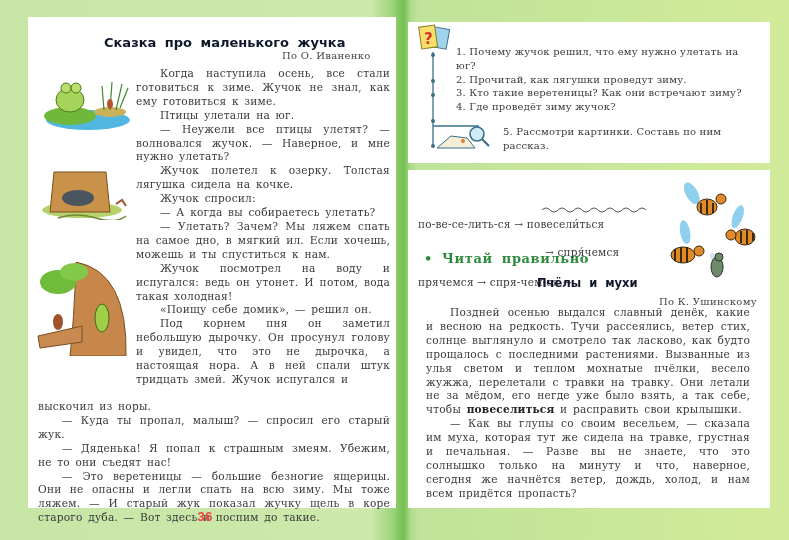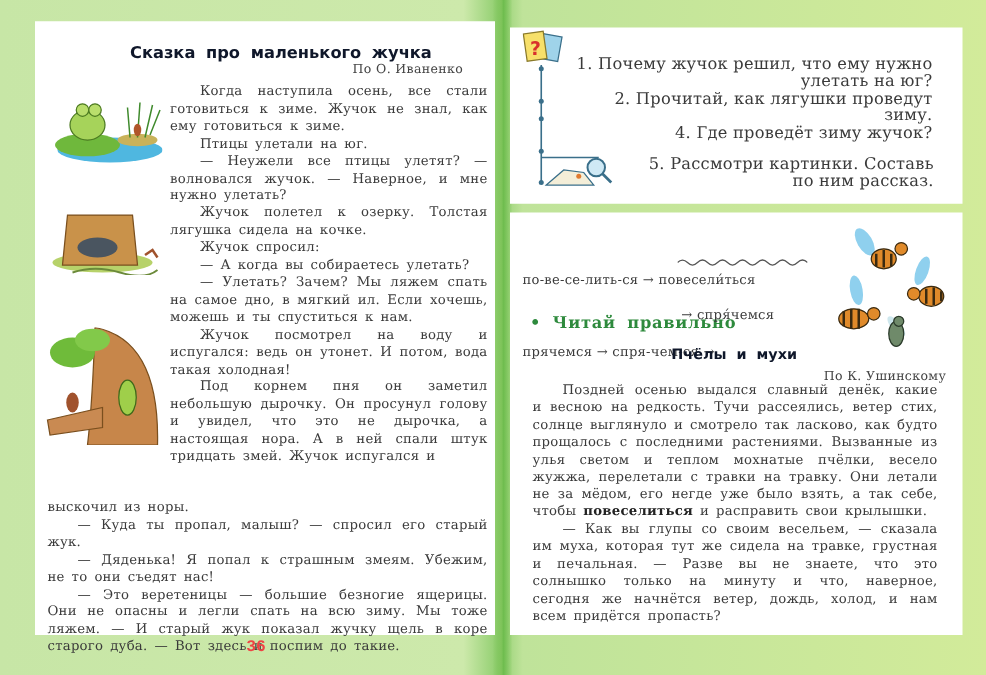--- a/index.html
+++ b/index.html
@@ -12,21 +12,21 @@
   .left{left:28px;top:17px;width:368px;height:491px;}
   .rtop{left:408px;top:22px;width:362px;height:141px;}
   .rbot{left:408px;top:170px;width:362px;height:338px;}
   .title{position:absolute;font-family:"DejaVu Sans","Liberation Sans",sans-serif;font-weight:bold;color:#0f172a;word-spacing:4px;}
   .author{position:absolute;font-size:10px;color:#444;letter-spacing:0.3px;}
   .txt{position:absolute;font-size:10.6px;line-height:13.9px;text-align:justify;color:#3a3a3a;letter-spacing:0.2px;word-spacing:2px;}
   .txt p{margin:0;}
   .ind{text-indent:24px;}
   .pnum{position:absolute;font-family:Liberation Mono, monospace;font-weight:bold;font-size:13px;color:#ef4444;}
   .ill{position:absolute;}
-  .q{position:absolute;font-size:13px;line-height:13.8px;color:#3a3a3a;letter-spacing:0.2px;text-align:right;}
+  .q{position:absolute;font-size:10px;line-height:13.8px;color:#3a3a3a;letter-spacing:0.2px;}
   .q p{margin:0;}
   .read-head{position:absolute;left:424px;top:203px;font-weight:bold;font-size:13px;color:#2e8a3d;letter-spacing:0.6px;word-spacing:4px;margin-top:48px;}
   .wave{position:absolute;left:542px;top:206px;}
   .rw{position:absolute;font-size:10.5px;color:#3a3a3a;letter-spacing:0.2px;}
   b.bold{font-weight:bold;color:#222;}
 </style>
 </head>
 <body>
 
 <div class="spine"></div>
@@ -66,20 +66,21 @@
 
 <div class="txt" style="left:136px;top:67px;width:254px;">
   <p class="ind">Когда наступила осень, все стали готовиться к зиме. Жучок не знал, как ему готовиться к зиме.</p>
   <p class="ind">Птицы улетали на юг.</p>
   <p class="ind">— Неужели все птицы улетят? — волновался жучок. — Наверное, и мне нужно улетать?</p>
   <p class="ind">Жучок полетел к озерку. Толстая лягушка сидела на кочке.</p>
   <p class="ind">Жучок спросил:</p>
   <p class="ind">— А когда вы собираетесь улетать?</p>
   <p class="ind">— Улетать? Зачем? Мы ляжем спать на самое дно, в мягкий ил. Если хочешь, можешь и ты спуститься к нам.</p>
   <p class="ind">Жучок посмотрел на воду и испугался: ведь он утонет. И потом, вода такая холодная!</p>
+  <p class="ind">«Поищу себе домик», — решил он.</p>
   <p class="ind">Под корнем пня он заметил небольшую дырочку. Он просунул голову и увидел, что это не дырочка, а настоящая нора. А в ней спали штук тридцать змей. Жучок испугался и</p>
 </div>
 
 <div class="txt" style="left:38px;top:400px;width:352px;">
   <p>выскочил из норы.</p>
   <p class="ind">— Куда ты пропал, малыш? — спросил его старый жук.</p>
   <p class="ind">— Дяденька! Я попал к страшным змеям. Убежим, не то они съедят нас!</p>
   <p class="ind">— Это веретеницы — большие безногие ящерицы. Они не опасны и легли спать на всю зиму. Мы тоже ляжем. — И старый жук показал жучку щель в коре старого дуба. — Вот здесь и поспим до такие.</p>
 </div>
 
@@ -102,20 +103,21 @@
   <line x1="0" y1="22" x2="46" y2="22" stroke="#3a6f8a" stroke-width="1.3" transform="translate(0,-20)"></line>
   <path d="M4 24 L18 12 L34 14 L42 24 Z" fill="#f4eed8" stroke="#3a6f8a" stroke-width="1"></path>
   <circle cx="44" cy="10" r="7" fill="#cfe9f5" stroke="#3a6f8a" stroke-width="1.6"></circle>
   <line x1="49" y1="15" x2="56" y2="22" stroke="#3a6f8a" stroke-width="2.2"></line>
   <circle cx="30" cy="17" r="2" fill="#e07a30"></circle>
 </svg>
 
 <div class="q" style="left:456px;top:45px;width:290px;">
   <p>1. Почему жучок решил, что ему нужно улетать на юг?</p>
   <p>2. Прочитай, как лягушки проведут зиму.</p>
+  <p>3. Кто такие веретеницы? Как они встречают зиму?</p>
   <p>4. Где проведёт зиму жучок?</p>
 </div>
 <div class="q" style="left:503px;top:125px;width:244px;">
   <p>5. Рассмотри картинки. Составь по ним рассказ.</p>
 </div>
 
 <div class="panel rbot"></div>
 
 <div class="read-head">• Читай правильно</div>
 <svg class="wave" width="104" height="8">

